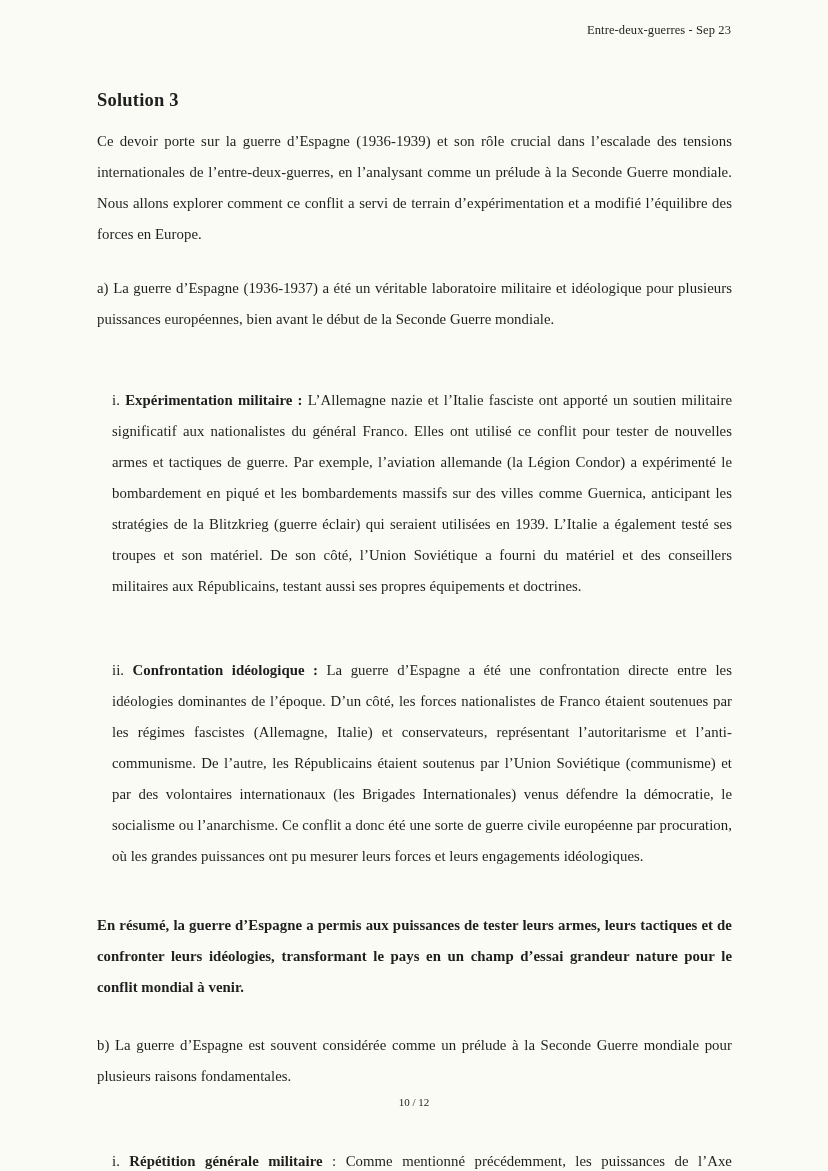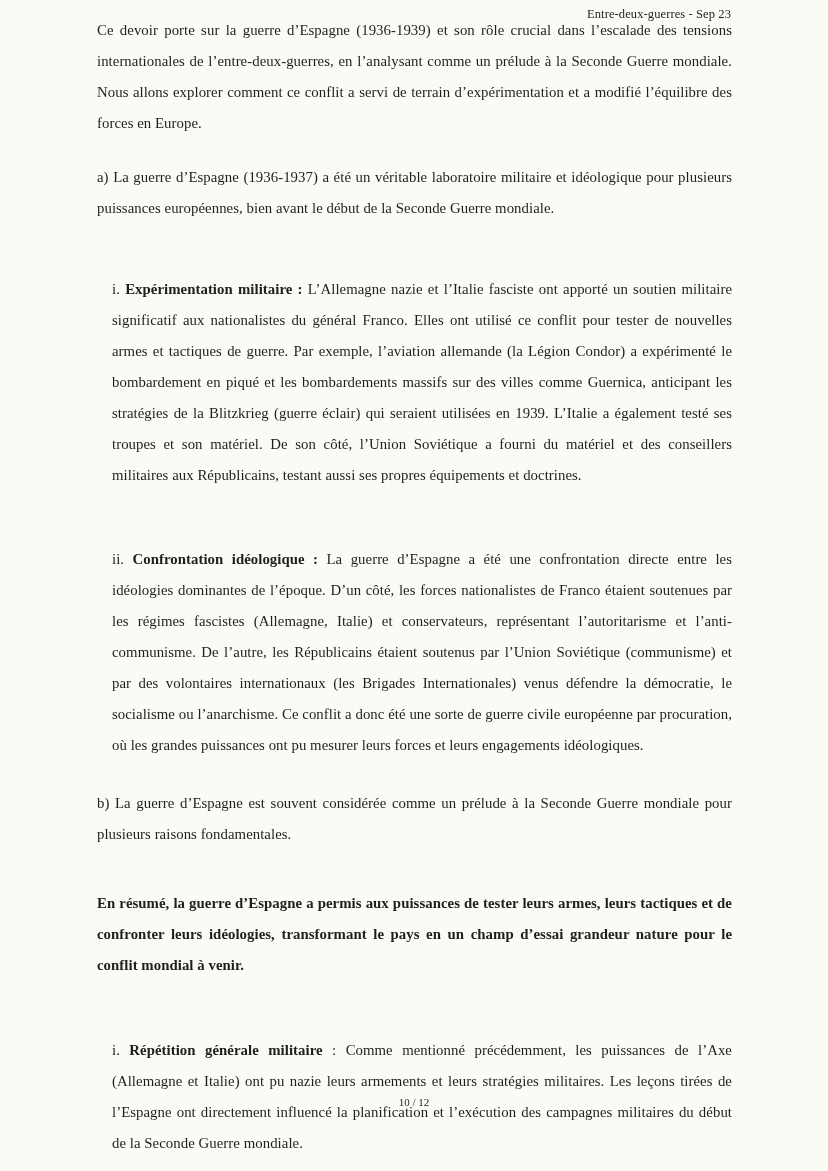--- a/index.html
+++ b/index.html
@@ -6,21 +6,21 @@
   html, body { width: 828px; height: 1171px; }
   body {
     position: relative;
     background: #fbfbf5;
     color: #1e1e1e;
     font-family: "Liberation Serif", "DejaVu Serif", serif;
     overflow: hidden;
   }
   .page-header {
     position: absolute;
-    top: 7px;
+    top: 23px;
     right: 97px;
     font-size: 12.5px;
     letter-spacing: 0.1px;
   }
   .content {
     position: absolute;
     top: 0;
     left: 97px;
     width: 635px;
   }
@@ -57,43 +57,44 @@
 </style>
 </head>
 <body>
 
 <header class="page-header">
   <span>Entre-deux-guerres - Sep 23</span>
 </header>
 
 <main class="content">
 
+  <h1 class="doc-title">Solution 3</h1>
 
   <p class="para mt-intro">
     <span>Ce devoir porte sur la guerre d’Espagne (1936-1939) et son rôle crucial dans l’escalade des tensions internationales de l’entre-deux-guerres, en l’analysant comme un prélude à la Seconde Guerre mondiale. Nous allons explorer comment ce conflit a servi de terrain d’expérimentation et a modifié l’équilibre des forces en Europe.</span>
   </p>
 
   <p class="para mt-a">
     <span>a) La guerre d’Espagne (1936-1937) a été un véritable laboratoire militaire et idéologique pour plusieurs puissances européennes, bien avant le début de la Seconde Guerre mondiale.</span>
   </p>
 
   <p class="para indent mt-i1">
     <span>i. </span><strong>Expérimentation militaire : </strong><span>L’Allemagne nazie et l’Italie fasciste ont apporté un soutien militaire significatif aux nationalistes du général Franco. Elles ont utilisé ce conflit pour tester de nouvelles armes et tactiques de guerre. Par exemple, l’aviation allemande (la Légion Condor) a expérimenté le bombardement en piqué et les bombardements massifs sur des villes comme Guernica, anticipant les stratégies de la Blitzkrieg (guerre éclair) qui seraient utilisées en 1939. L’Italie a également testé ses troupes et son matériel. De son côté, l’Union Soviétique a fourni du matériel et des conseillers militaires aux Républicains, testant aussi ses propres équipements et doctrines.</span>
   </p>
 
   <p class="para indent mt-i2">
     <span>ii. </span><strong>Confrontation idéologique : </strong><span>La guerre d’Espagne a été une confrontation directe entre les idéologies dominantes de l’époque. D’un côté, les forces nationalistes de Franco étaient soutenues par les régimes fascistes (Allemagne, Italie) et conservateurs, représentant l’autoritarisme et l’anti-communisme. De l’autre, les Républicains étaient soutenus par l’Union Soviétique (communisme) et par des volontaires internationaux (les Brigades Internationales) venus défendre la démocratie, le socialisme ou l’anarchisme. Ce conflit a donc été une sorte de guerre civile européenne par procuration, où les grandes puissances ont pu mesurer leurs forces et leurs engagements idéologiques.</span>
   </p>
 
+  <p class="para bold-para mt-sum">
+    <span>En résumé, la guerre d’Espagne a permis aux puissances de tester leurs armes, leurs tactiques et de confronter leurs idéologies, transformant le pays en un champ d’essai grandeur nature pour le conflit mondial à venir.</span>
+  </p>
+
   <p class="para mt-b">
     <span>b) La guerre d’Espagne est souvent considérée comme un prélude à la Seconde Guerre mondiale pour plusieurs raisons fondamentales.</span>
-  </p>
-
-  <p class="para bold-para mt-sum">
-    <span>En résumé, la guerre d’Espagne a permis aux puissances de tester leurs armes, leurs tactiques et de confronter leurs idéologies, transformant le pays en un champ d’essai grandeur nature pour le conflit mondial à venir.</span>
   </p>
 
   <p class="para indent mt-bi">
     <span>i. </span><strong>Répétition générale militaire</strong><span> : Comme mentionné précédemment, les puissances de l’Axe (Allemagne et Italie) ont pu nazie leurs armements et leurs stratégies militaires. Les leçons tirées de l’Espagne ont directement influencé la planification et l’exécution des campagnes militaires du début de la Seconde Guerre mondiale.</span>
   </p>
 
 </main>
 
 <footer class="page-footer">
   <span>10 / 12</span>

